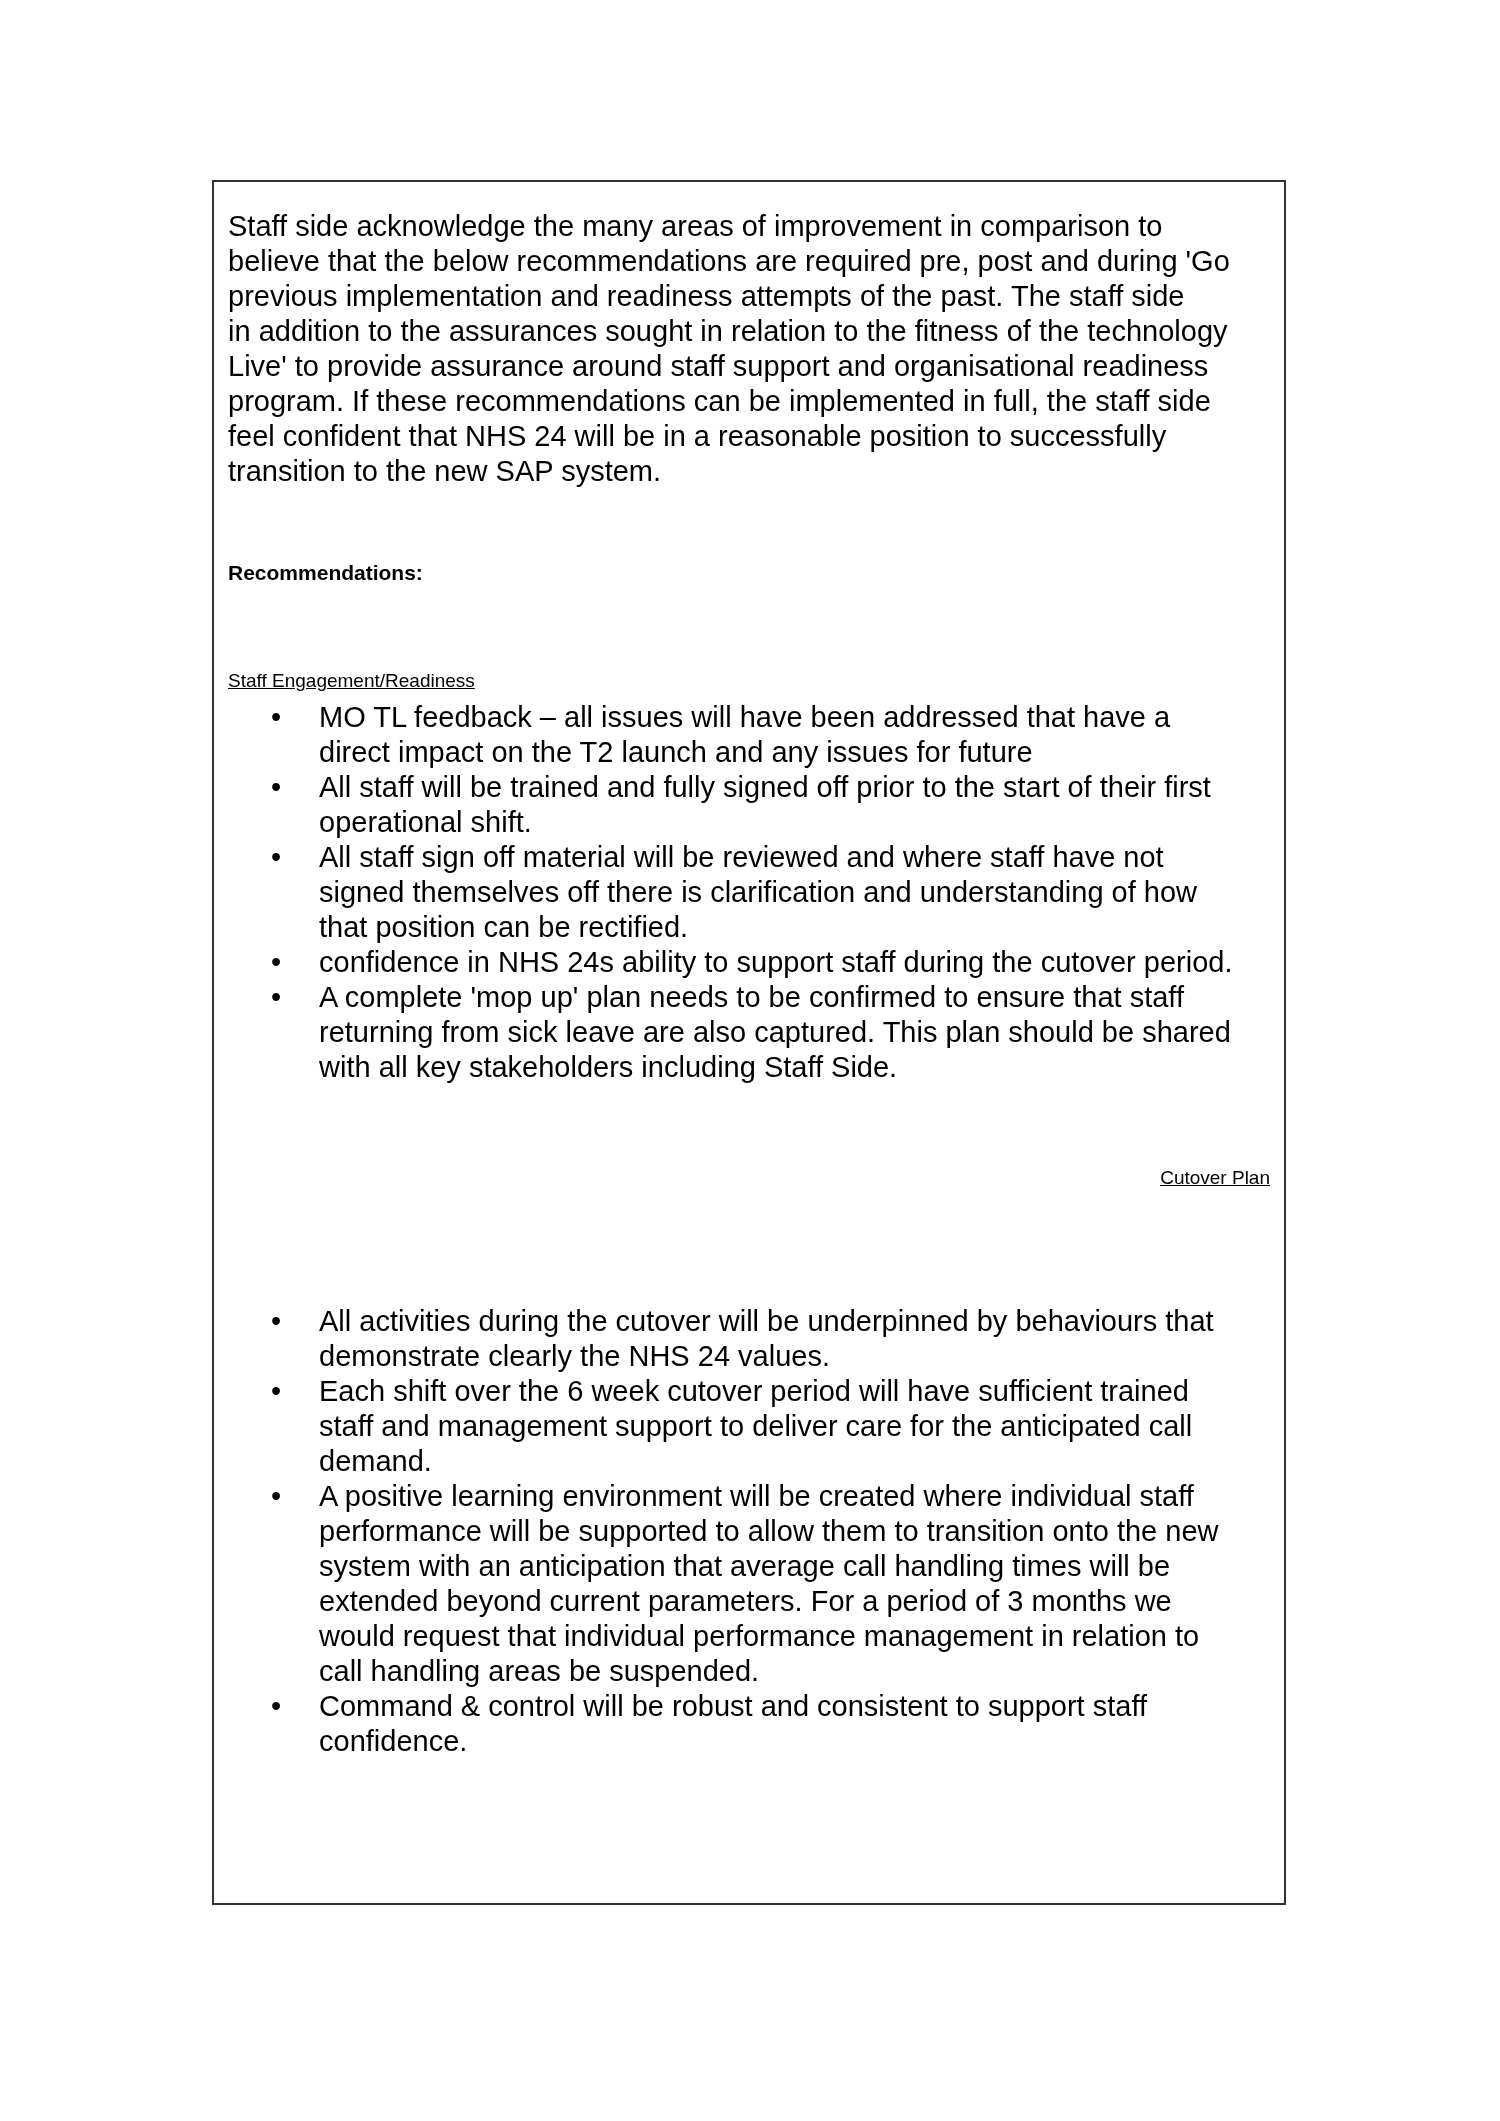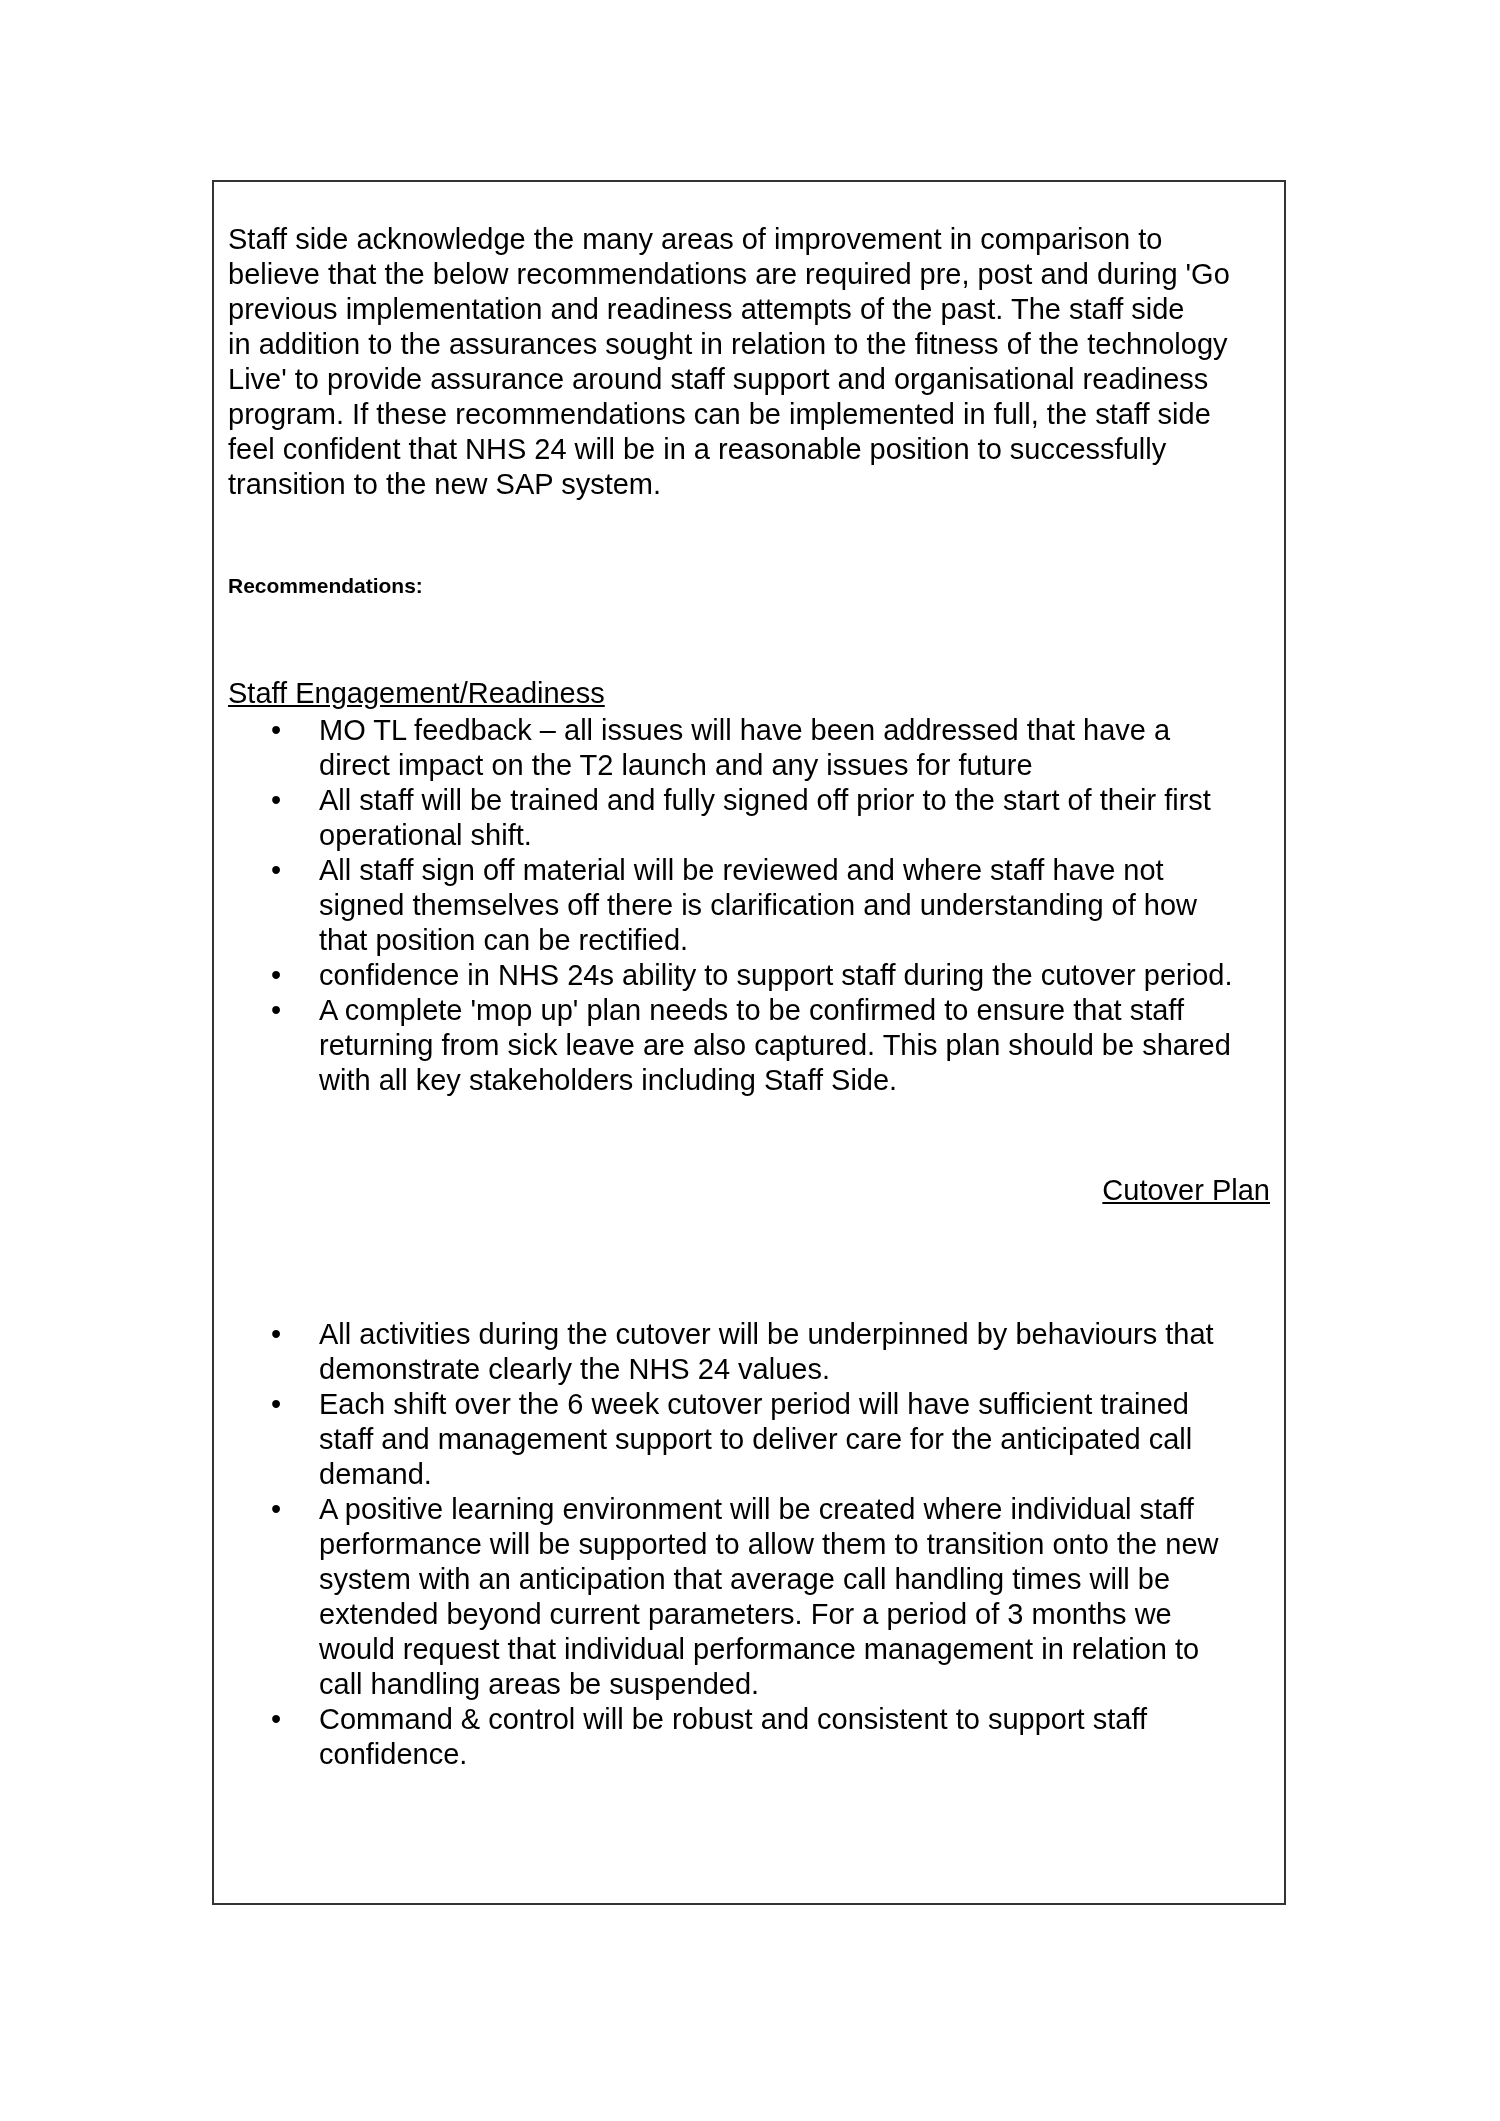--- a/index.html
+++ b/index.html
@@ -16,42 +16,42 @@
     color: #000000;
   }
   .text-box {
     position: absolute;
     left: 212px;
     top: 180px;
     width: 1074px;
     height: 1725px;
     box-sizing: border-box;
     border: 2px solid #333333;
-    padding: 40px 14px 0 14px;
+    padding: 27px 14px 0 14px;
     background: #ffffff;
     overflow: hidden;
   }
   .tl {
     display: block;
     white-space: nowrap;
     font-size: 29px;
     line-height: 35px;
   }
   .intro { margin: 0 0 66px 0; }
   .h-bold {
     margin: 0;
     font-size: 21px;
     line-height: 35px;
     font-weight: 700;
     white-space: nowrap;
   }
   .h-bold { margin-bottom: 73px; }
   .h-underline {
     margin: 0;
-    font-size: 29px;
+    font-size: 19px;
     line-height: 35px;
     font-weight: 400;
     text-decoration: underline;
     white-space: nowrap;
   }
   ul.blist {
     list-style: none;
     margin: 2px 0 0 0;
     padding: 0;
   }

